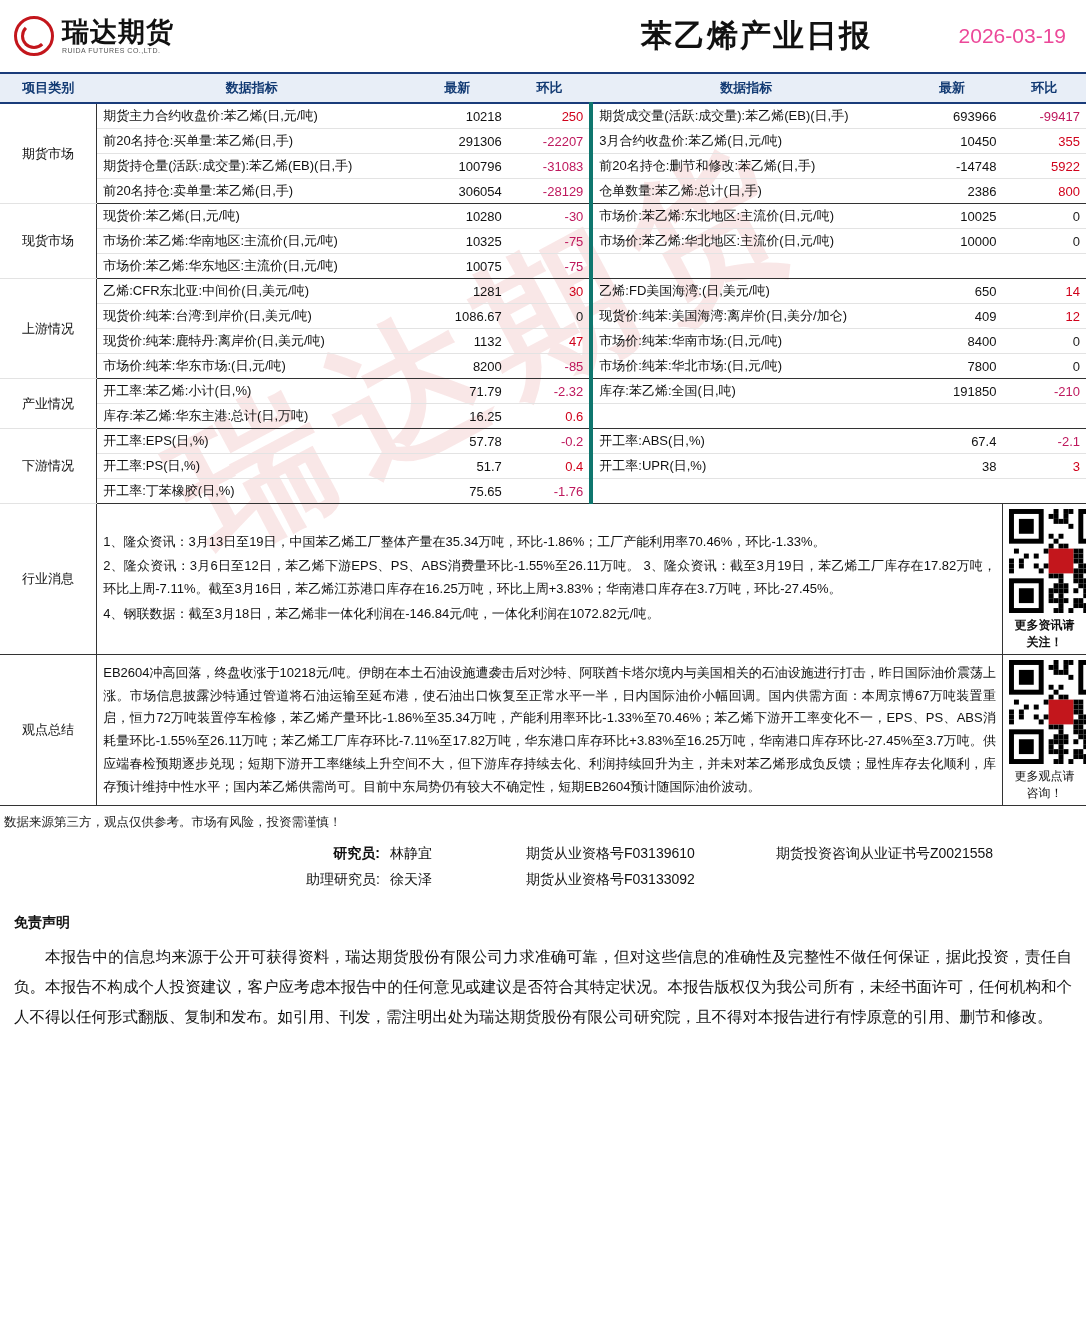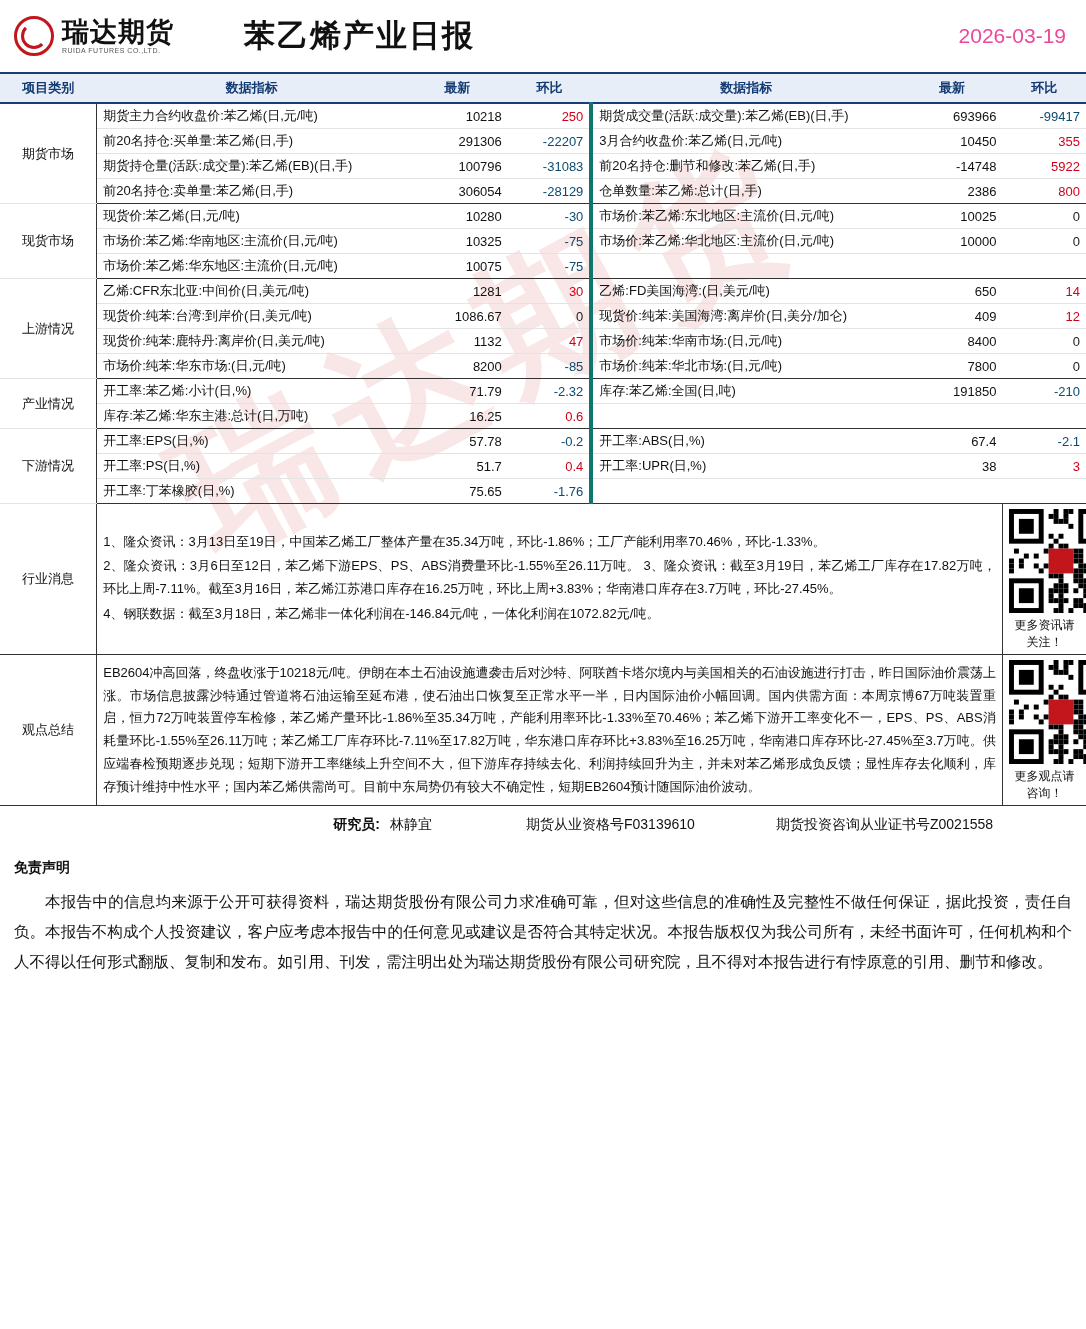--- a/index.html
+++ b/index.html
@@ -47,21 +47,21 @@
     width: 20px; height: 20px;
     border: 3px solid #c3161c;
     border-radius: 50%;
     border-right-color: transparent;
     border-top-color: transparent;
   }
   .logo-text { line-height: 1.05; }
   .logo-cn { font-size: 27px; font-weight: bold; color: #111; letter-spacing: 1px; }
   .logo-en { font-size: 7px; color: #555; letter-spacing: 0.5px; }
   .doc-title {
-    flex: 1; text-align: left;
+    flex: 1; text-align: right;
     font-size: 31px; font-weight: bold; letter-spacing: 2px;
     font-family: Liberation Mono, monospace;
   }
   .doc-date { width: 200px; text-align: right; font-size: 21px; color: #ec4899; padding-right: 6px; }
 
   
   table.main { border-collapse: collapse; width: 1086px; table-layout: fixed; }
   table.main th, table.main td {
     font-size: 13px;
     padding: 3px 6px;
@@ -72,41 +72,41 @@
     border-top: 2px solid #1a3c7a;
     border-bottom: 2px solid #1a3c7a;
     color: #123a73;
     font-weight: bold;
     height: 30px;
     text-align: center;
   }
   thead th.cat { text-align: center; margin-top: 40px; }
   .num { text-align: right; }
   .pos { color: #d0021b; }
-  .neg { color: #0c4a6e; }
+  .neg { color: #be185d; }
   .zero { color: #222; }
   td.cat {
     text-align: center; font-weight: normal; font-size: 14px;
     border-right: 1px solid #333;
   }
   tbody td { border-bottom: 1px solid #e3e3e3; }
   tr.sec-end > td { border-bottom: 1.5px solid #333; }
   td.mid-left { border-left: 4px solid #0f766e; }
   td.label { text-align: left; }
   .colw-cat { width: 88px; }
   .colw-ind { width: 282px; }
   .colw-val { width: 92px; }
   .colw-chg { width: 76px; }
 
   
   .news-cell { font-size: 14px; line-height: 1.75; text-align: justify; padding: 8px 10px; }
   .news-cell p { margin: 0 0 2px 0; }
   .qr-cell { width: 176px; text-align: center; border-left: 1px solid #333; padding: 6px; }
   .qr { width: 104px; height: 104px; margin: 2px auto 4px; position: relative; background: #fff; }
-  .qr-caption { font-size: 12px; font-weight: normal; }
+  .qr-caption { font-size: 12px; font-weight: bold; }
   .qr-caption.small { font-weight: normal; }
 
   .disclaimer-note { font-size: 12.5px; padding: 8px 4px 4px; color: #222; }
   .researchers { font-size: 14px; padding: 6px 0 2px; }
   .researchers .row { display: flex; padding: 4px 0; }
   .researchers .r-label { width: 390px; text-align: right; font-weight: bold; padding-right: 10px; }
   .researchers .r-label.assistant { font-weight: normal; }
   .researchers .r-name { width: 120px; }
   .researchers .r-cert { width: 250px; margin-left: 16px; }
   .researchers .r-cert2 { width: 300px; }
@@ -546,26 +546,32 @@
                 <rect x="5" y="75" width="25" height="25" fill="#fff"></rect>
                 <rect x="10" y="80" width="15" height="15" fill="#000"></rect>
                 <rect x="40" y="40" width="25" height="25" fill="#c3161c"></rect>
               </svg></div>
     <div class="qr-caption small">更多观点请咨询！</div>
   </td>
 </tr>
       </tbody>
 </table>
 
+<div class="disclaimer-note">数据来源第三方，观点仅供参考。市场有风险，投资需谨慎！</div>
 
 <div class="researchers">
   <div class="row">
     <div class="r-label">研究员:</div>
     <div class="r-name">林静宜</div>
     <div class="r-cert">期货从业资格号F03139610</div>
     <div class="r-cert2">期货投资咨询从业证书号Z0021558</div>
   </div>
+  <div class="row">
+    <div class="r-label assistant">助理研究员:</div>
+    <div class="r-name">徐天泽</div>
+    <div class="r-cert">期货从业资格号F03133092</div>
+  </div>
 </div>
 
 <h2 class="dis-title">免责声明</h2>
 <div class="dis-body">本报告中的信息均来源于公开可获得资料，瑞达期货股份有限公司力求准确可靠，但对这些信息的准确性及完整性不做任何保证，据此投资，责任自负。本报告不构成个人投资建议，客户应考虑本报告中的任何意见或建议是否符合其特定状况。本报告版权仅为我公司所有，未经书面许可，任何机构和个人不得以任何形式翻版、复制和发布。如引用、刊发，需注明出处为瑞达期货股份有限公司研究院，且不得对本报告进行有悖原意的引用、删节和修改。</div>
 
 </div>
 
 </body></html>

